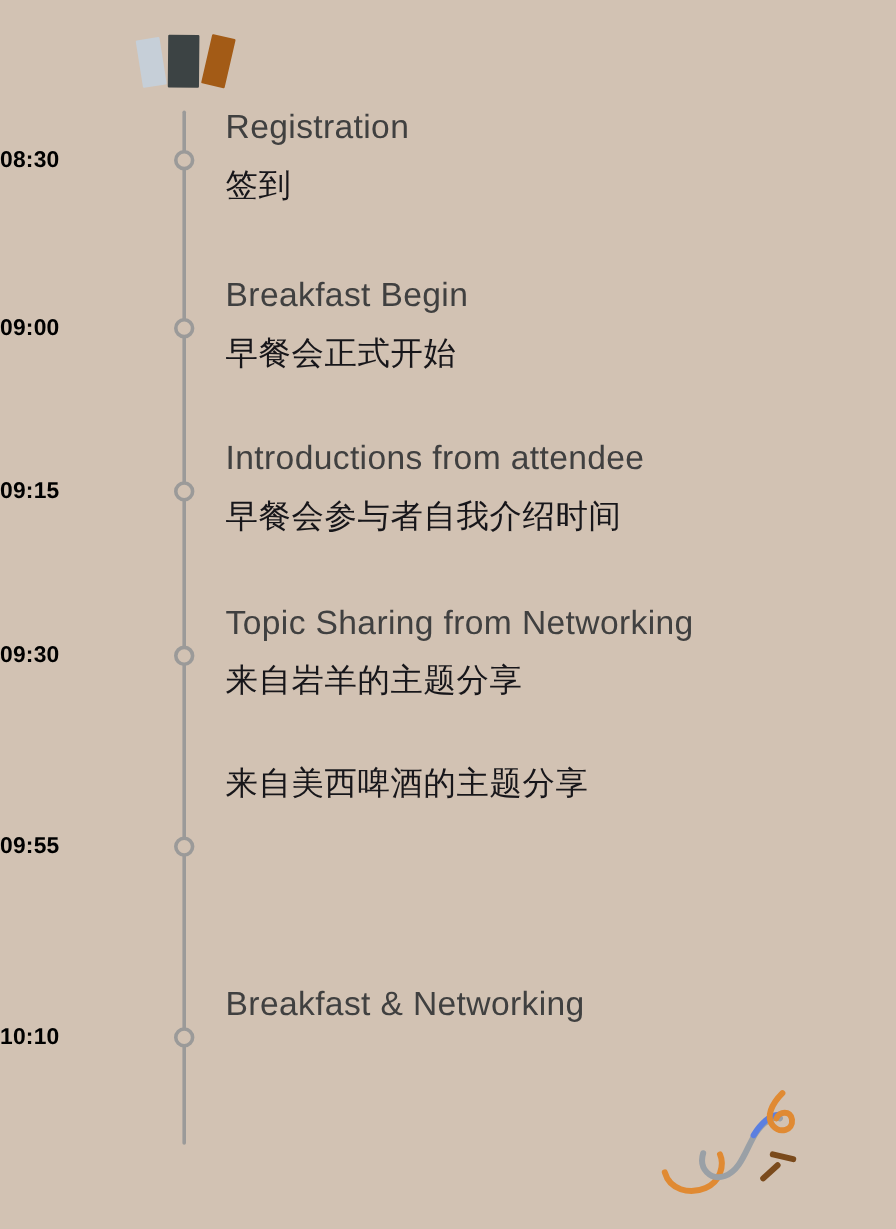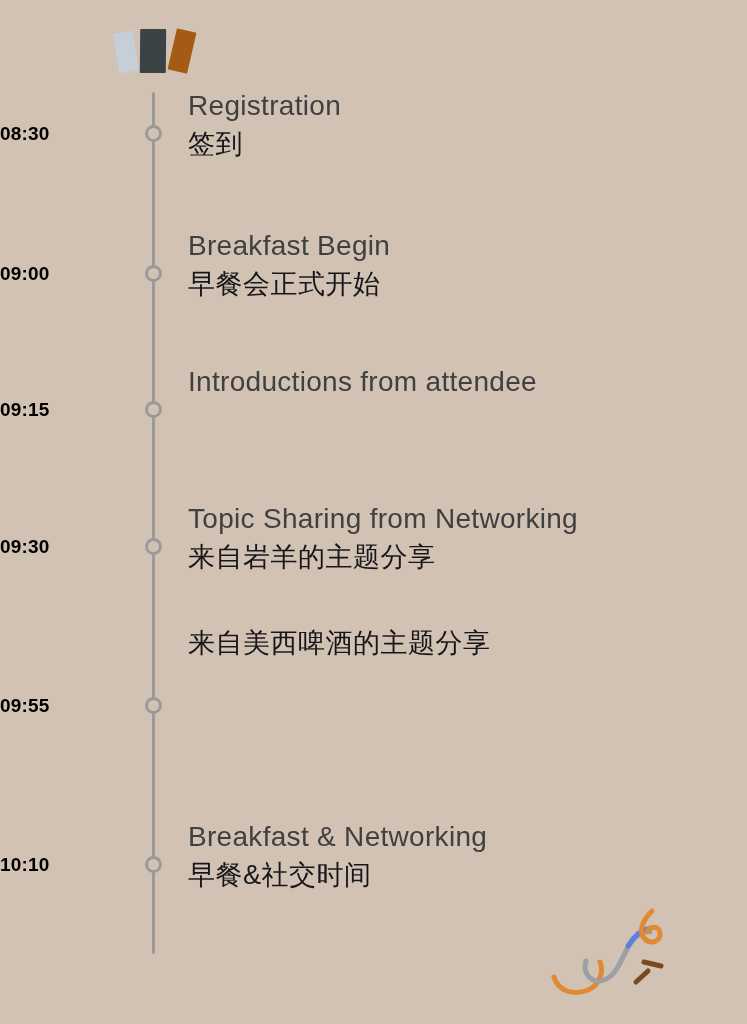--- a/index.html
+++ b/index.html
@@ -120,21 +120,21 @@
     letter-spacing: 0.3px;
     white-space: pre-line;
   }
 
   .title-zh {
     font-size: 27px;
     font-weight: 400;
     color: #17161a;
     line-height: 1.32;
     letter-spacing: 0.5px;
-    margin-top: 2px;
+    margin-top: 12px;
   }
 
   
   .bottom-deco {
     position: absolute;
     left: 548px;
     top: 898px;
     width: 199px;
     height: 126px;
     pointer-events: none;
@@ -171,20 +171,21 @@
         <div class="title-en">Breakfast Begin</div>
         <div class="title-zh">早餐会正式开始</div>
       </div>
     </div>
 
     <div class="row" style="top:308px">
       <div class="time">09:15</div>
       <div class="dot" style="top:1px"></div>
       <div class="content" style="top:-36px">
         <div class="title-en">Introductions from attendee</div>
+        <div class="title-zh">早餐会参与者自我介绍时间</div>
       </div>
     </div>
 
     <div class="row" style="top:445px">
       <div class="time">09:30</div>
       <div class="dot" style="top:1px"></div>
       <div class="content" style="top:-36px">
         <div class="title-en">Topic Sharing from Networking</div>
         <div class="title-zh">来自岩羊的主题分享</div>
       </div>
@@ -196,21 +197,20 @@
       <div class="content" style="top:-72px; width:470px">
         <div class="title-zh">来自美西啤酒的主题分享</div>
       </div>
     </div>
 
     <div class="row" style="top:763px">
       <div class="time">10:10</div>
       <div class="dot" style="top:1px"></div>
       <div class="content" style="top:-36px">
         <div class="title-en">Breakfast &amp; Networking</div>
-        <div class="title-zh">早餐&amp;社交时间</div>
       </div>
     </div>
 
   </div>
 
   <div class="bottom-deco">
     <svg width="199" height="126" viewBox="0 0 199 126" fill="none" xmlns="http://www.w3.org/2000/svg">
 
       <path d="M6 79 C10 93, 26 98, 40 92 C52 87, 56 73, 52 64" stroke="#e08a33" stroke-width="5" stroke-linecap="round" fill="none"></path>
 

